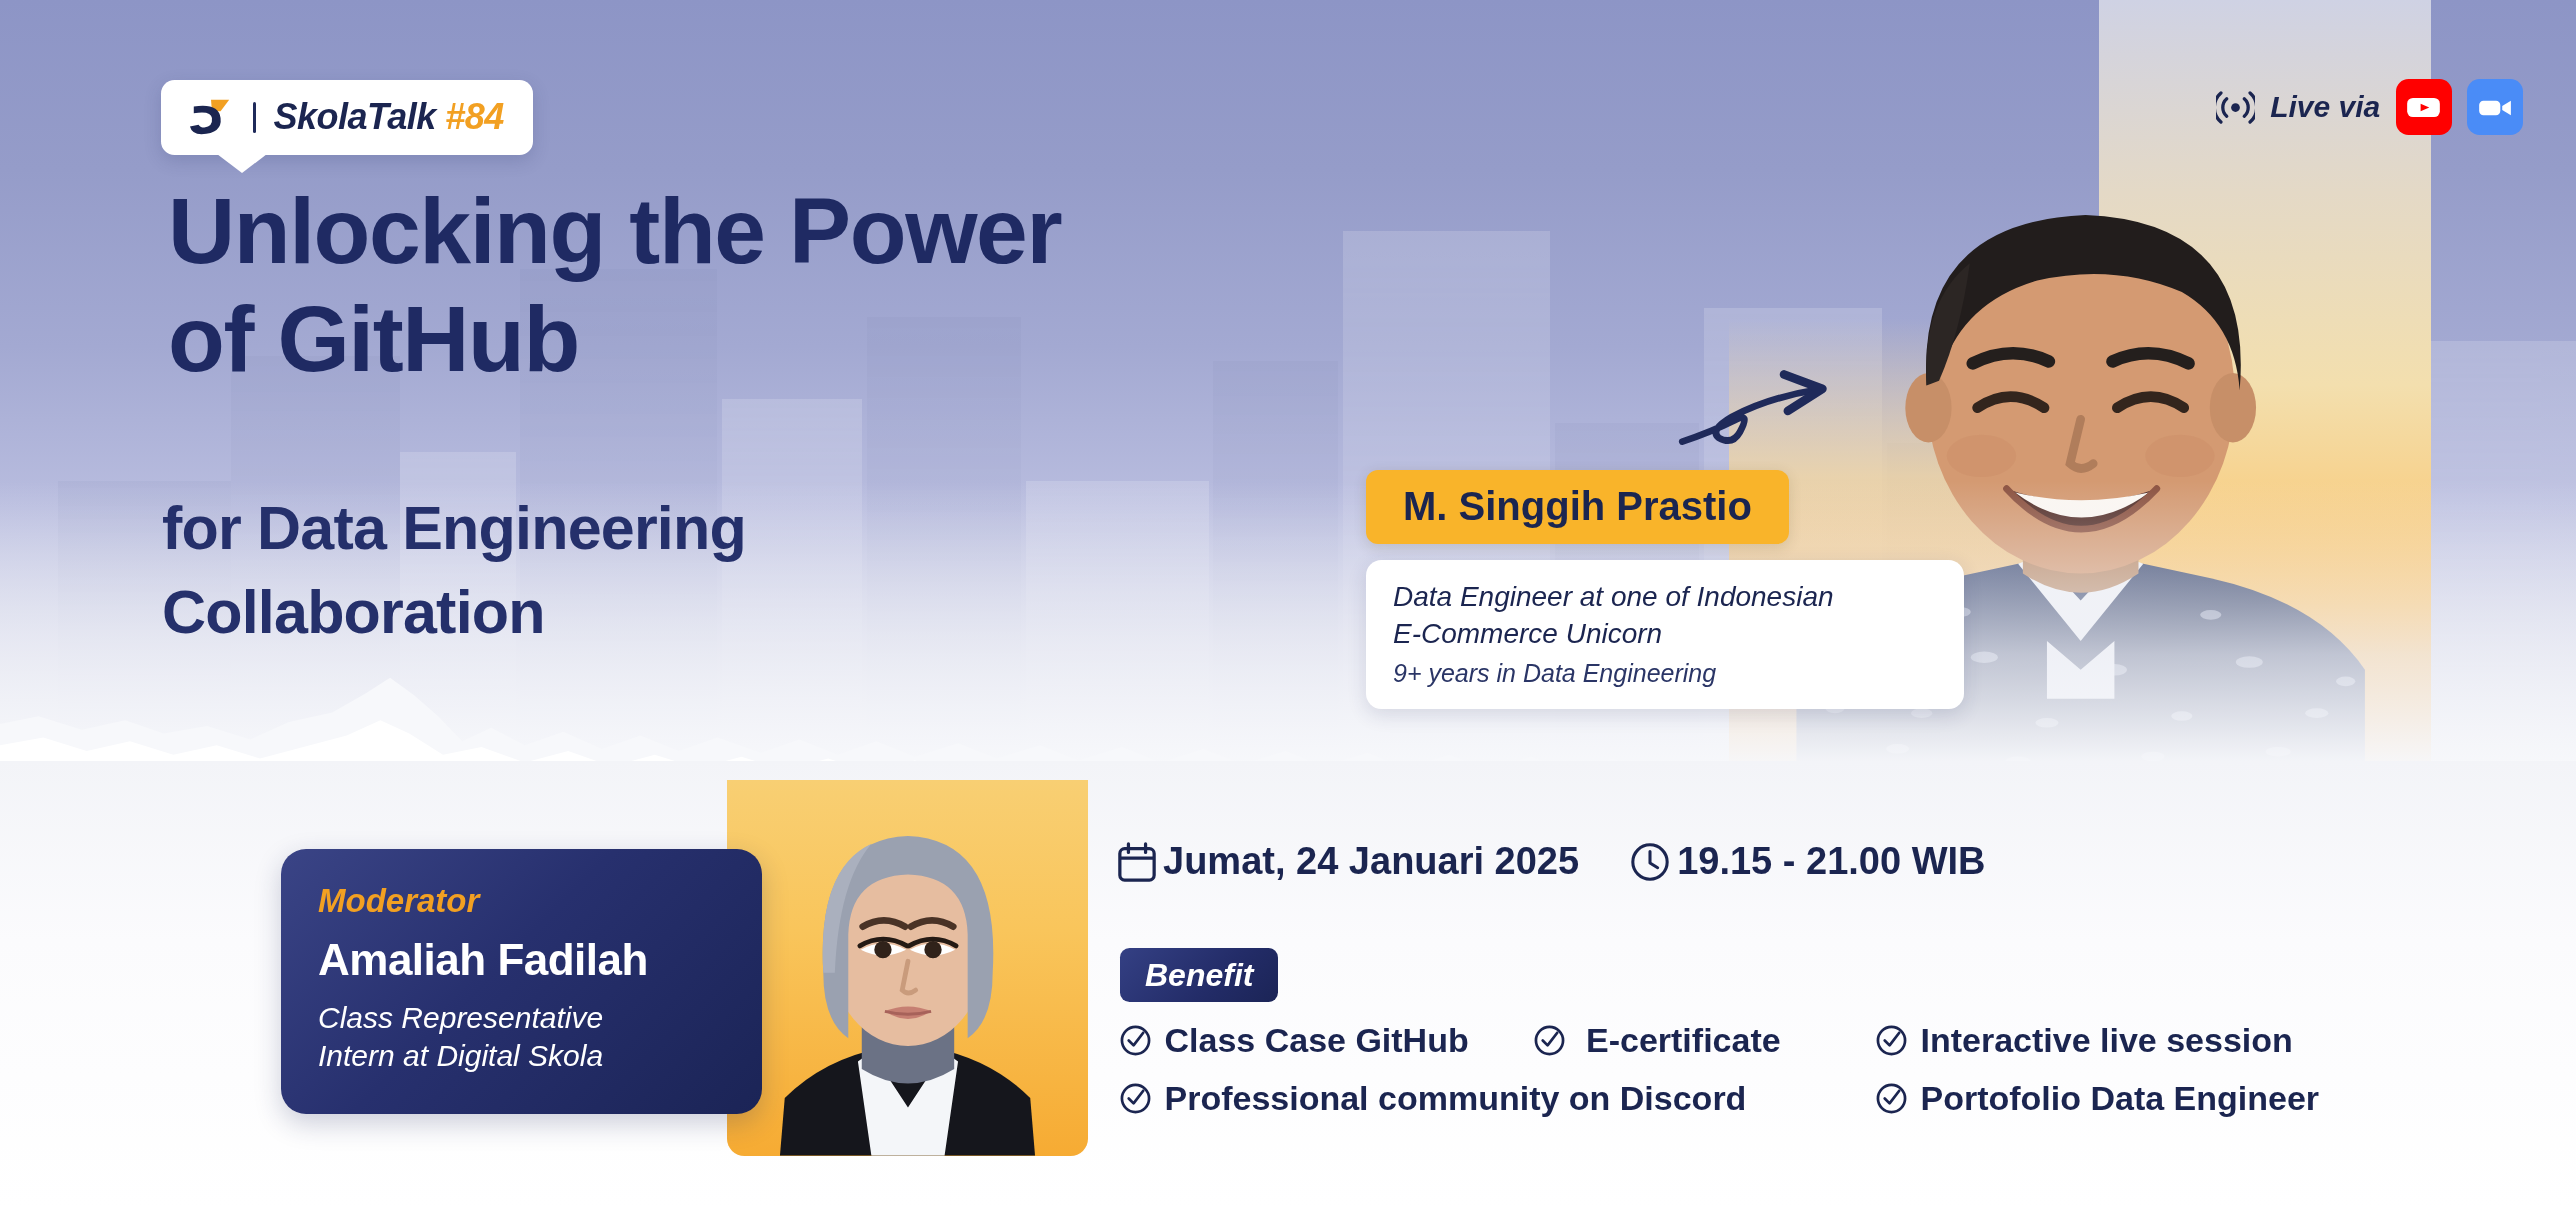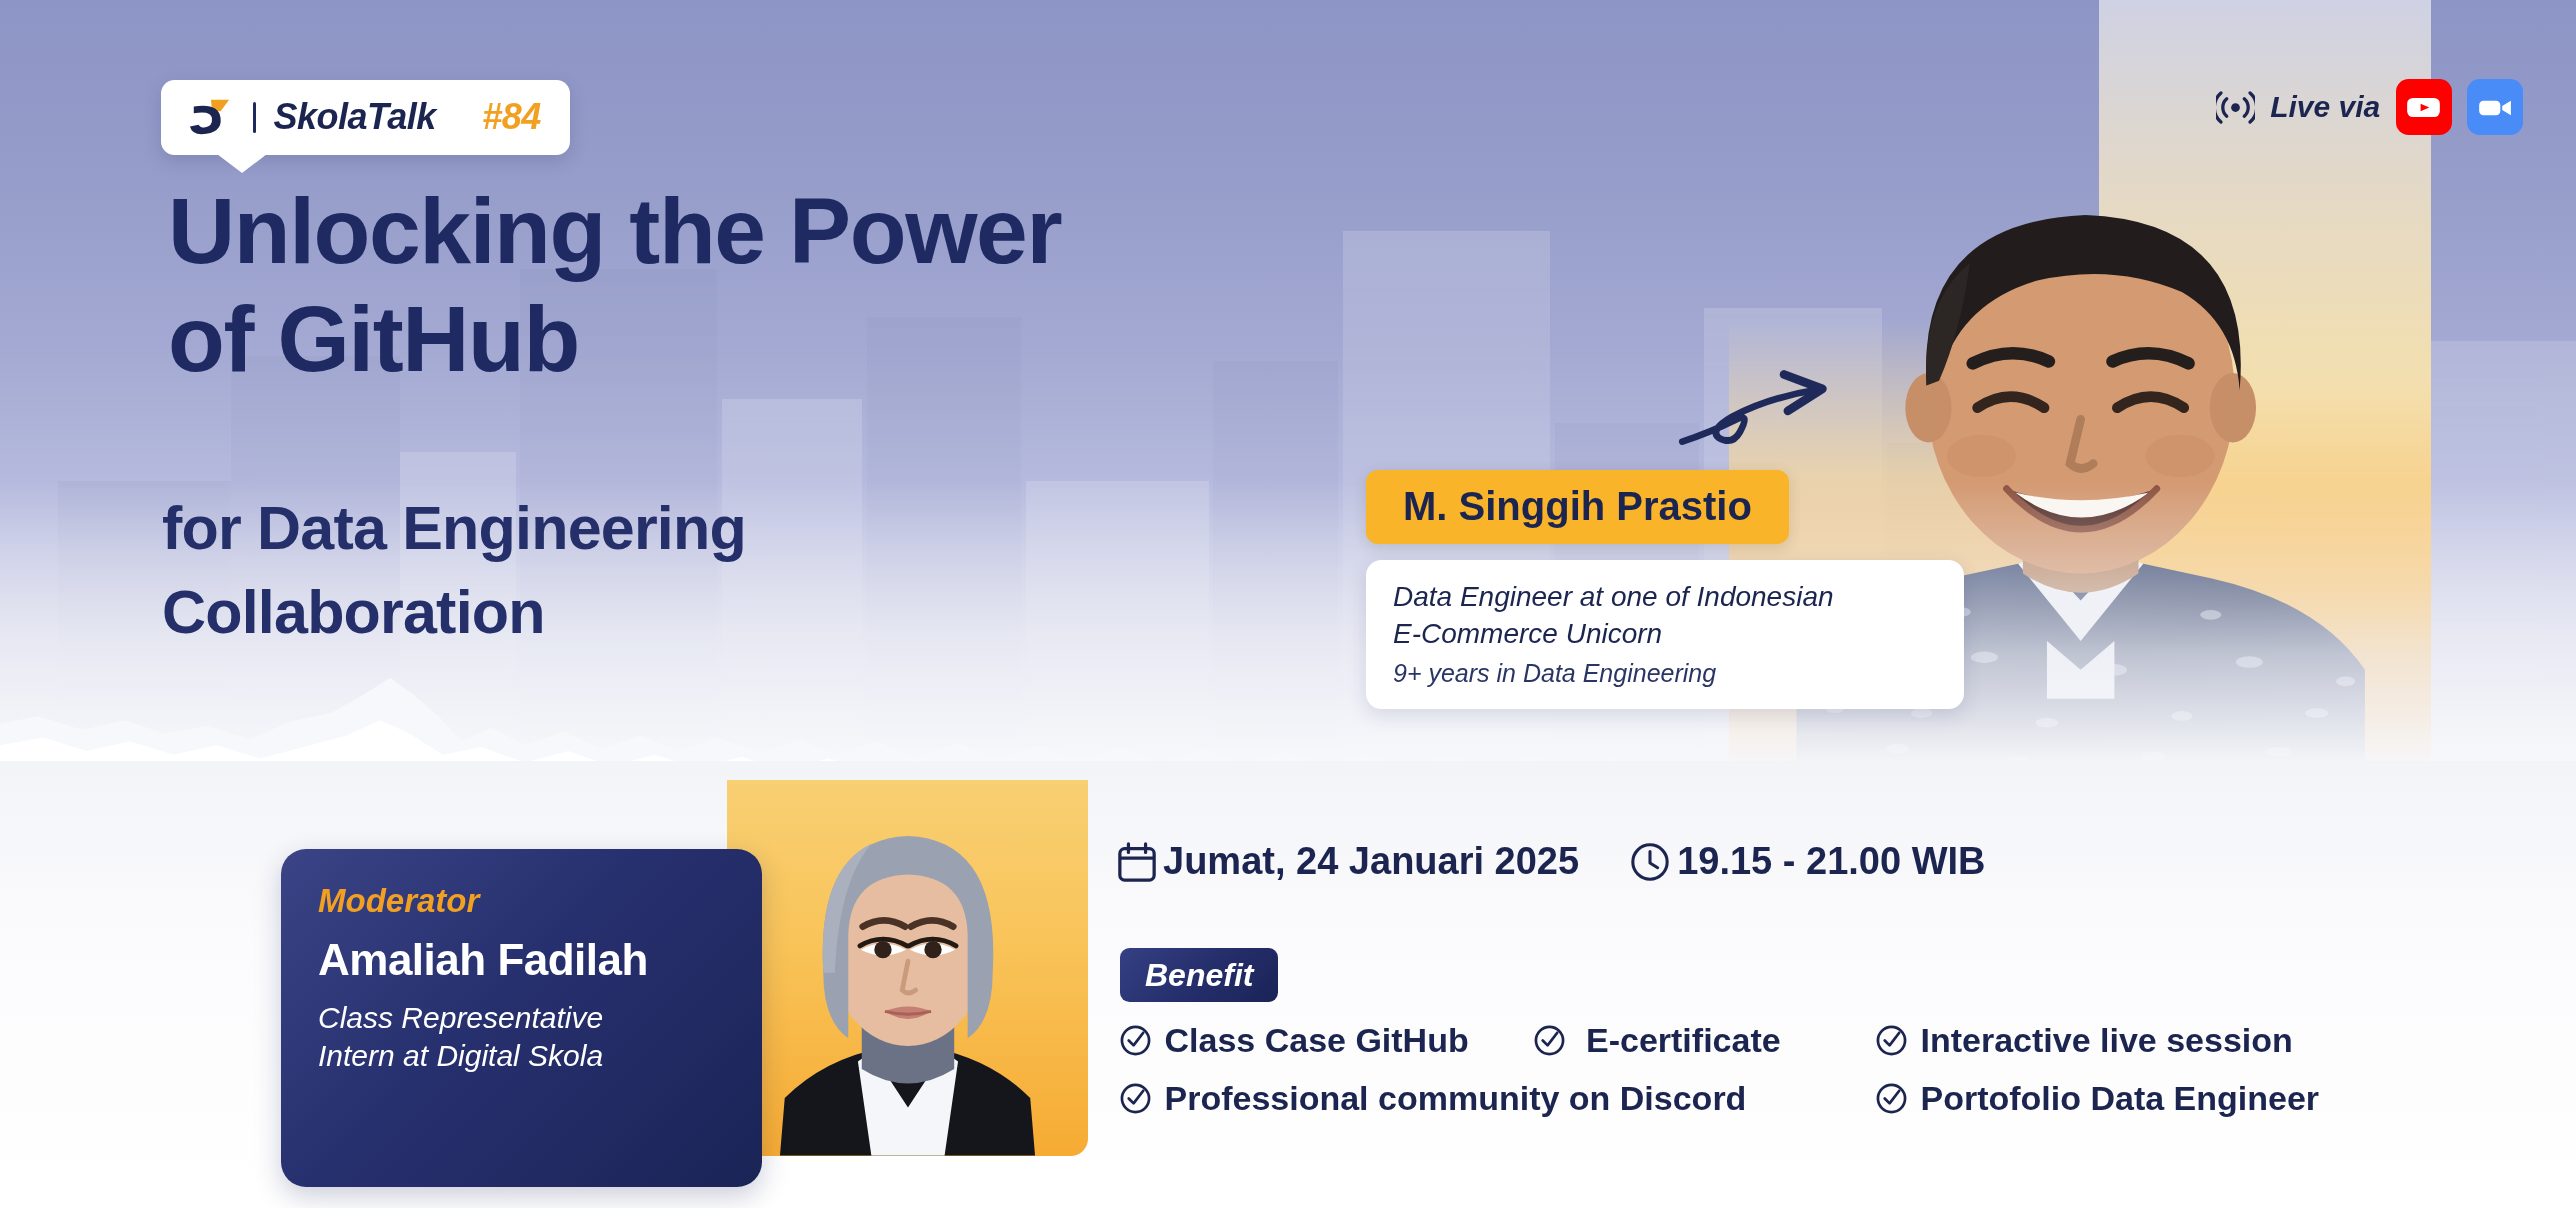--- a/index.html
+++ b/index.html
@@ -51,21 +51,21 @@
     position:absolute;left:56px;bottom:-18.3px;width:0;height:0;
     border-left:25px solid transparent;border-right:25px solid transparent;
     border-top:19px solid #ffffff;
   }
   .brand-logo{position:relative;width:50px;height:44px;flex:0 0 auto;}
   .brand-sep{width:2.9px;height:31px;background:#1f2a5a;border-radius:1.9px;}
   .brand-text{
     font-size:36px;font-weight:bold;font-style:italic;letter-spacing:-0.5px;
     color:#1b2550;white-space:nowrap;
   }
-  .brand-num{color:#f2a022;margin-left:37px;}
+  .brand-num{color:#f2a022;}
 
   
   .live{
     position:absolute;right:53px;top:79px;display:flex;align-items:center;gap:15.4px;
   }
   .live-label{
     font-size:30px;font-weight:bold;font-style:italic;color:#1b2550;white-space:nowrap;
   }
   .plat{width:56px;height:56px;border-radius:12.5px;display:flex;align-items:center;justify-content:center;}
   .plat.yt{background:#FF0000;}
@@ -112,21 +112,21 @@
   .bottom{
     position:absolute;left:0;top:761px;width:2576px;height:448px;
     background:linear-gradient(180deg,#f3f4f8 0%,#fbfbfd 40%,#ffffff 100%);
   }
   .mod-photo-panel{
     position:absolute;left:727px;top:780px;width:361px;height:376px;
     background:linear-gradient(180deg,#f8cf73 0%,#f9c55b 40%,#f6ab33 100%);
     border-radius:0 0 17.3px 17.3px;overflow:hidden;
   }
   .mod-card{
-    position:absolute;left:281px;top:849px;width:481px;height:338px;
+    position:absolute;left:281px;top:849px;width:481px;height:265px;
     background:linear-gradient(135deg,#3a4486 0%,#27306e 45%,#1b2456 100%);
     border-radius:25px;padding:33px 37px 0 37px;box-sizing:border-box;
     box-shadow:0 9.6px 27px rgba(30,40,90,.22);
   }
   .mod-label{font-size:33px;font-weight:bold;font-style:italic;color:#F2A022;}
   .mod-name{font-size:44px;font-weight:bold;color:#ffffff;margin-top:15.4px;letter-spacing:-0.5px;}
   .mod-sub{font-size:30px;font-style:italic;color:#ffffff;line-height:1.28;margin-top:13.5px;}
 
   
   .meta-row{position:absolute;left:1117px;top:840px;display:flex;align-items:center;gap:50px;}

